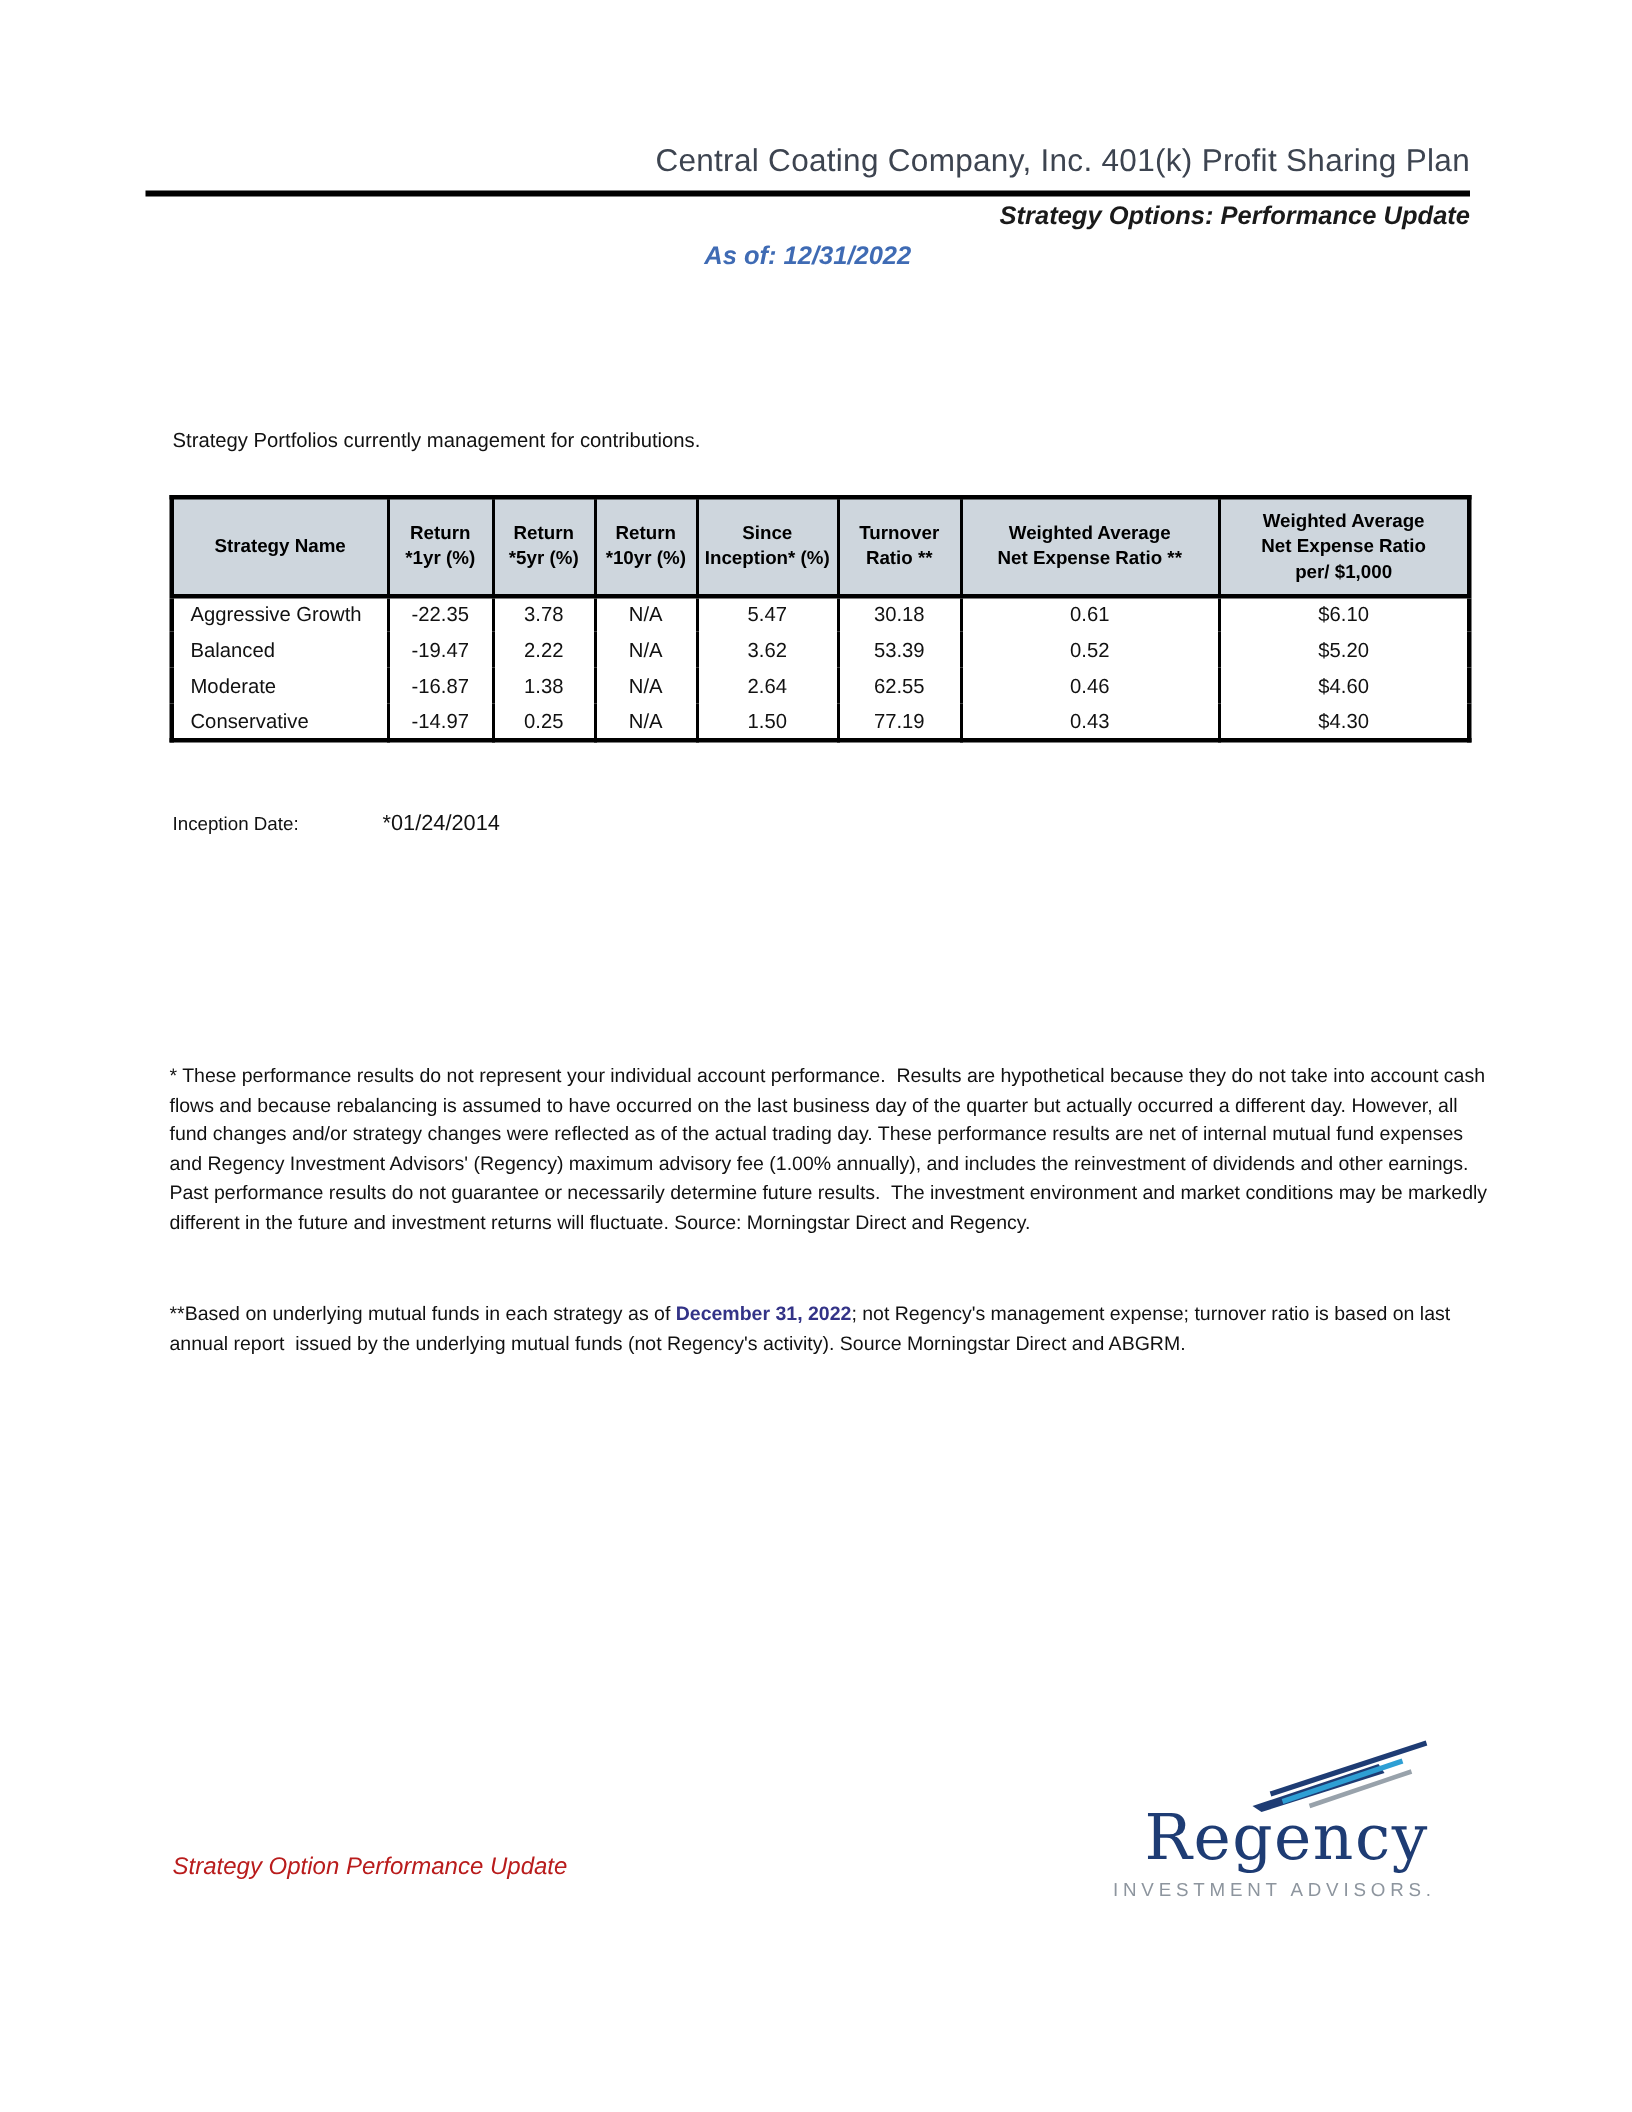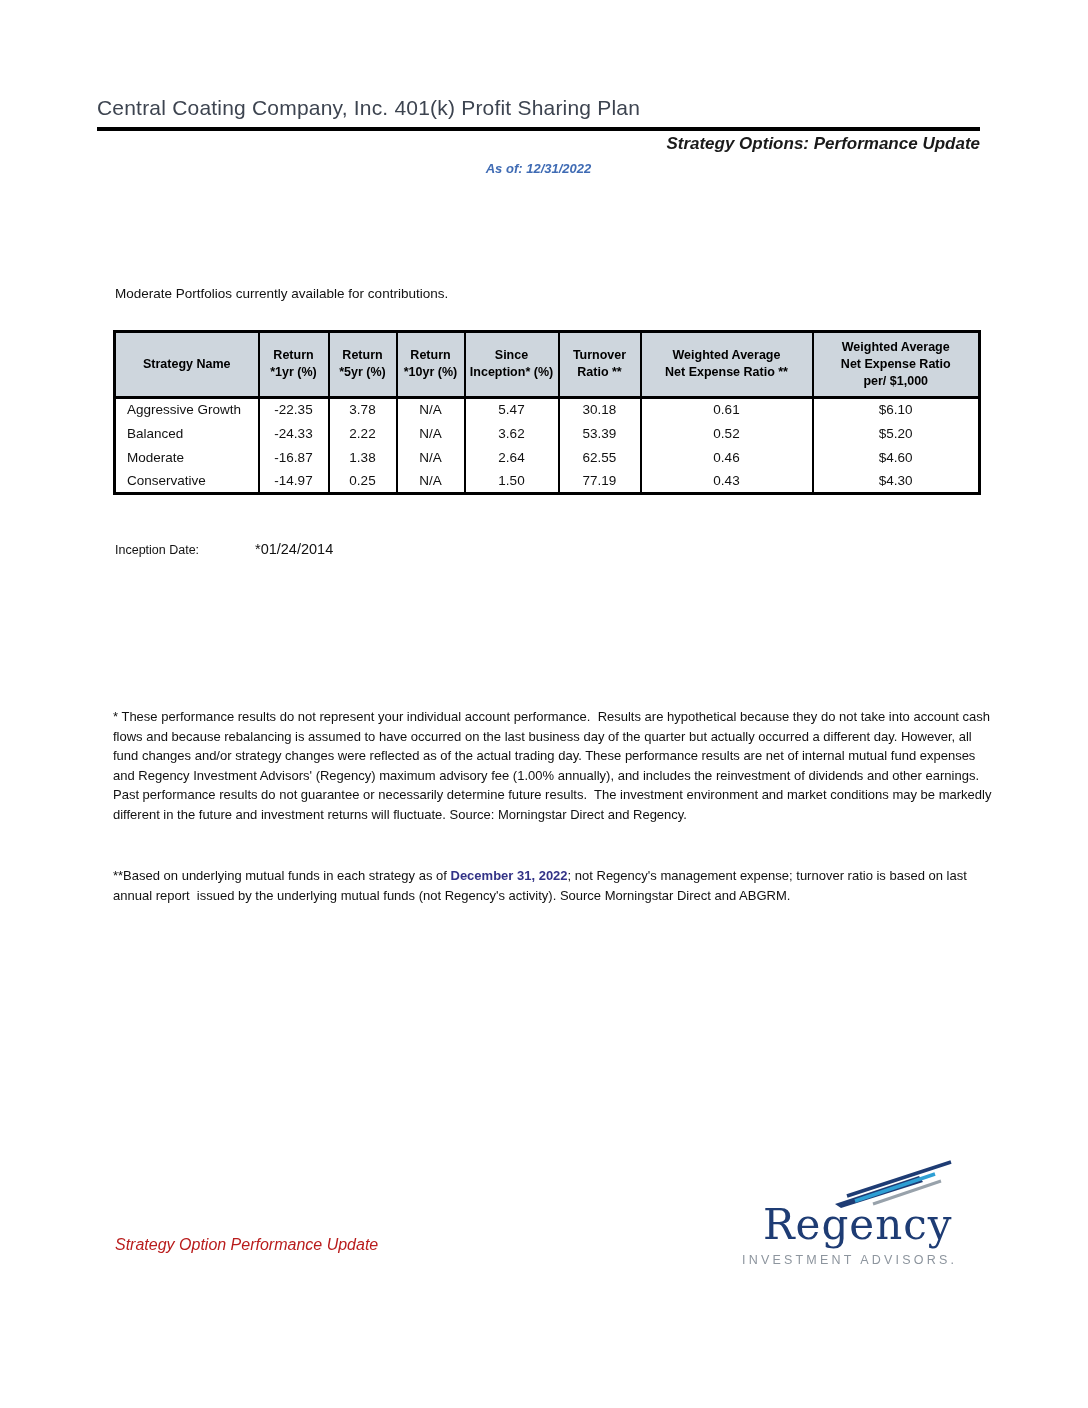--- a/index.html
+++ b/index.html
@@ -7,35 +7,35 @@
   body { font-family: "Liberation Sans", sans-serif; color: #000; }
   .page {
     position: relative;
     width: 1088px;
     height: 1408px;
     background: #ffffff;
     overflow: hidden;
   }
   .doc-title {
     position: absolute; top: 96px; left: 97px; width: 883px;
-    text-align: left; font-size: 21px; color: #3d4450;
+    text-align: right; font-size: 21px; color: #3d4450;
     letter-spacing: 0.2px;
   }
   .title-rule {
     position: absolute; top: 127px; left: 97px; width: 883px; height: 4px;
     background: #000000;
   }
   .doc-subtitle {
     position: absolute; top: 134px; left: 97px; width: 883px;
     text-align: right; font-size: 17px; font-weight: bold; font-style: italic;
     color: #1a1a1a;
   }
   .as-of {
     position: absolute; top: 161px; left: 97px; width: 883px;
-    text-align: center; font-size: 13px; font-weight: bold; font-style: italic;
+    text-align: center; font-size: 17px; font-weight: bold; font-style: italic;
     color: #3f6bb4;
   }
   .intro {
     position: absolute; top: 286px; left: 115px;
     font-size: 13.5px; color: #111;
   }
   .perf-table {
     position: absolute; top: 330px; left: 113px;
     border-collapse: collapse; table-layout: fixed; width: 865px;
     border: 3px solid #000;
@@ -87,21 +87,21 @@
 </head>
 <body>
 
 <div class="page">
 
   <div class="doc-title">Central Coating Company, Inc. 401(k) Profit Sharing Plan</div>
   <div class="title-rule"></div>
   <div class="doc-subtitle">Strategy Options: Performance Update</div>
   <div class="as-of">As of: 12/31/2022</div>
 
-  <div class="intro">Moderate Portfolios currently available for contributions.</div>
+  <div class="intro">Strategy Portfolios currently management for contributions.</div>
 
   <table class="perf-table">
     <colgroup>
       <col style="width:144px">
         <col style="width:70px">
         <col style="width:68px">
         <col style="width:68px">
       <col style="width:94px">
         <col style="width:82px">
         <col style="width:172px">
@@ -149,21 +149,21 @@
           <td>-22.35</td>
           <td>3.78</td>
           <td>N/A</td>
           <td>5.47</td>
           <td>30.18</td>
           <td>0.61</td>
           <td>$6.10</td>
         </tr>
         <tr>
           <td class="strategy-cell">Balanced</td>
-          <td>-24.33</td>
+          <td>-19.47</td>
           <td>2.22</td>
           <td>N/A</td>
           <td>3.62</td>
           <td>53.39</td>
           <td>0.52</td>
           <td>$5.20</td>
         </tr>
         <tr>
           <td class="strategy-cell">Moderate</td>
           <td>-16.87</td>

